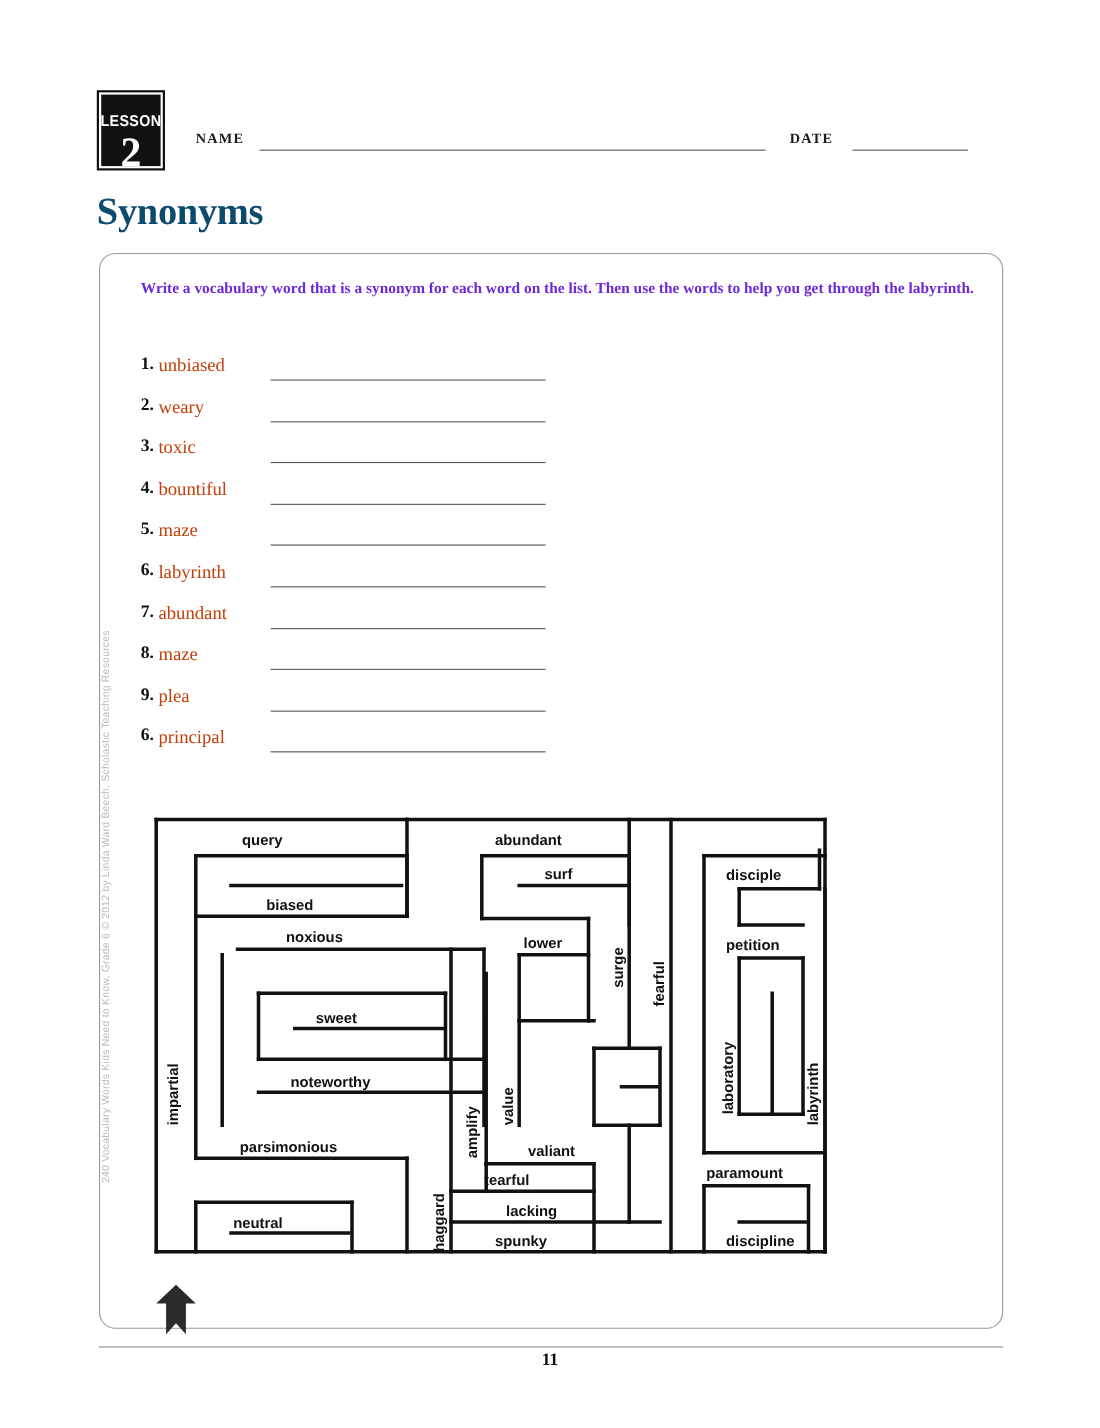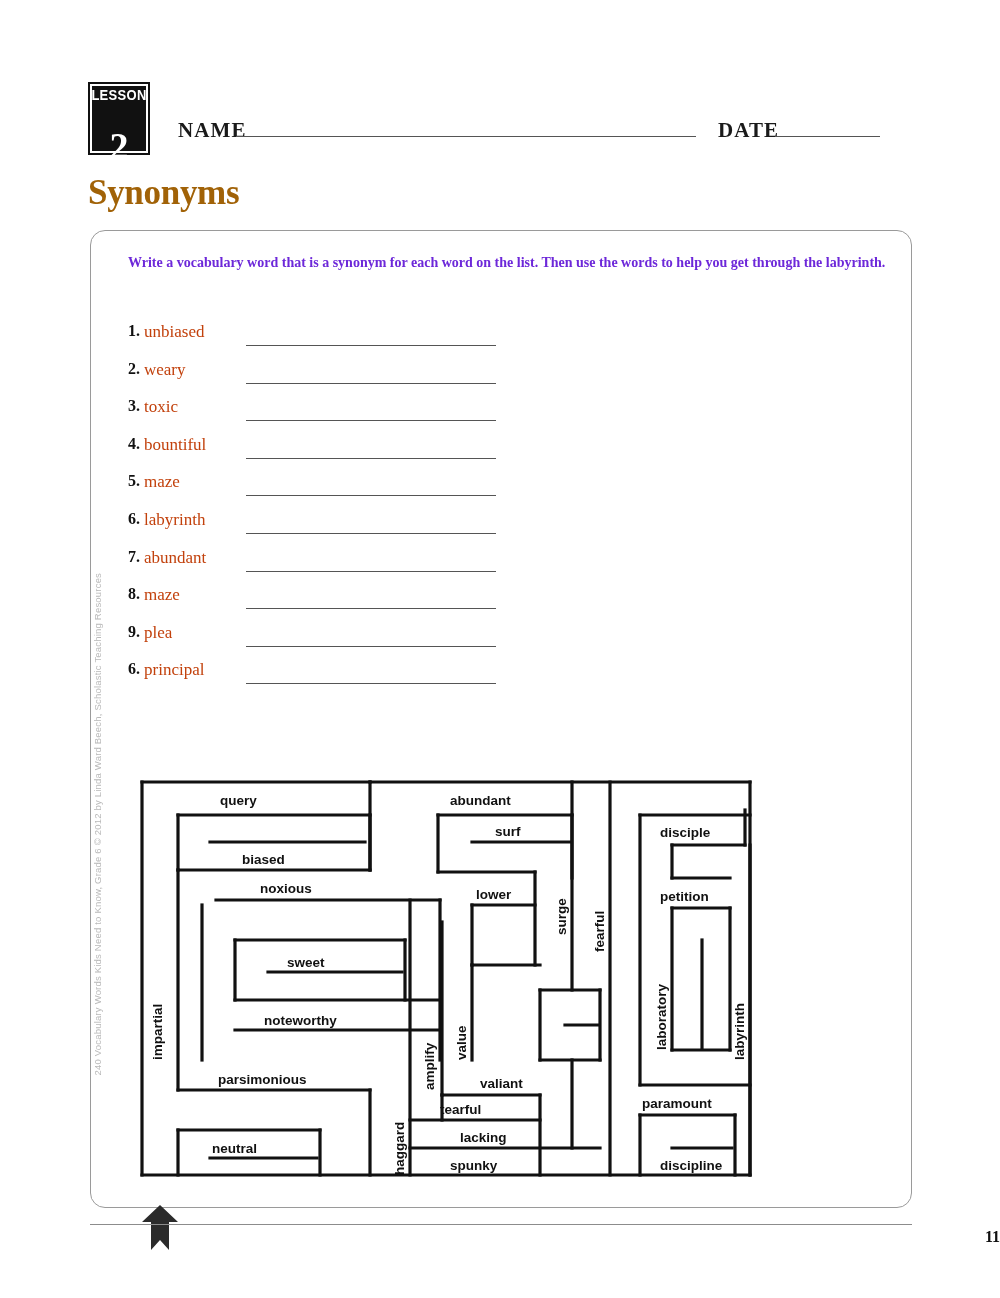--- a/index.html
+++ b/index.html
@@ -15,44 +15,44 @@
   
   .lesson-badge{
     position:absolute;left:88px;top:82px;width:62px;height:73px;
     background:#ffffff;border:2px solid #111;
     box-sizing:border-box;
     padding:2px;
   }
   .lesson-badge-inner{
     width:100%;height:100%;background:#111;
     display:flex;flex-direction:column;align-items:center;justify-content:flex-start;
-    box-sizing:border-box;padding-top:3px;gap:21px;
+    box-sizing:border-box;padding-top:17px;
   }
   .lesson-word{
     color:#fff;font-family:"Liberation Sans",sans-serif;
     font-weight:bold;font-size:13px;letter-spacing:.3px;line-height:14px;
     transform:scaleY(1.1);
   }
   .lesson-num{
     color:#fff;font-family:"Liberation Serif",serif;
     font-weight:bold;font-size:38px;line-height:40px;margin-top:2px;
   }
 
   .name-row{position:absolute;left:178px;top:116px;width:700px;height:26px;}
   .fld-label{
     font-family:"Liberation Serif",serif;font-weight:bold;
-    font-size:21px;letter-spacing:1.1px;color:#1a1a1a;
+    font-size:13px;letter-spacing:1.1px;color:#1a1a1a;
     position:absolute;top:2px;
   }
   .fld-line{position:absolute;border-bottom:1.2px solid #555;height:0;top:20px;}
 
   .title{
     position:absolute;left:88px;top:173px;
     font-family:"Liberation Serif",serif;font-weight:bold;
-    font-size:35px;color:#a16207;letter-spacing:-0.3px;
+    font-size:35px;color:#0c4a6e;letter-spacing:-0.3px;
   }
 
   
   .card{
     position:absolute;left:90px;top:230px;width:822px;height:978px;
     border:1.6px solid #9a9a9a;border-radius:15px;box-sizing:border-box;
     background:#fff;
   }
   .instructions{
     position:absolute;left:112px;top:250px;width:770px;
@@ -64,32 +64,32 @@
   .wordlist{position:absolute;left:108px;top:318px;width:420px;}
   .wl-item{position:relative;height:37.6px;}
   .wl-numbox{position:absolute;left:0;top:4px;width:32px;text-align:right;
     font-weight:bold;font-size:16px;color:#111;font-family:"Liberation Serif",serif;}
   .wl-word{position:absolute;left:36px;top:4px;
     font-size:17px;color:#c2410c;font-family:"Liberation Serif",serif;}
   .wl-line{position:absolute;left:138px;top:27px;width:250px;
     border-bottom:1.1px solid #555;height:0;}
 
   
-  .maze-wrap{position:absolute;left:120px;top:760px;width:680px;height:500px;}
+  .maze-wrap{position:absolute;left:120px;top:723px;width:680px;height:500px;}
   svg.maze{display:block;}
   .mz-word{
     font-family:"Liberation Sans",sans-serif;font-weight:bold;
     font-size:13.5px;fill:#111;
   }
 
   
   .footer-rule{position:absolute;left:90px;top:1224px;width:822px;height:0;
     border-bottom:1.3px solid #8c8c8c;}
   .page-num{
-    position:absolute;left:0;top:1228px;width:1000px;text-align:right;
+    position:absolute;left:0;top:1228px;width:1000px;text-align:center;
     font-family:"Liberation Serif",serif;font-weight:bold;font-size:16px;color:#111;
   }
   .side-credit{
     position:absolute;left:-118px;top:855px;width:430px;
     transform:rotate(-90deg);transform-origin:center center;
     font-family:"Liberation Sans",sans-serif;font-size:9.5px;
     color:#b9b9b9;letter-spacing:.2px;white-space:nowrap;
   }
 </style>
 </head>

